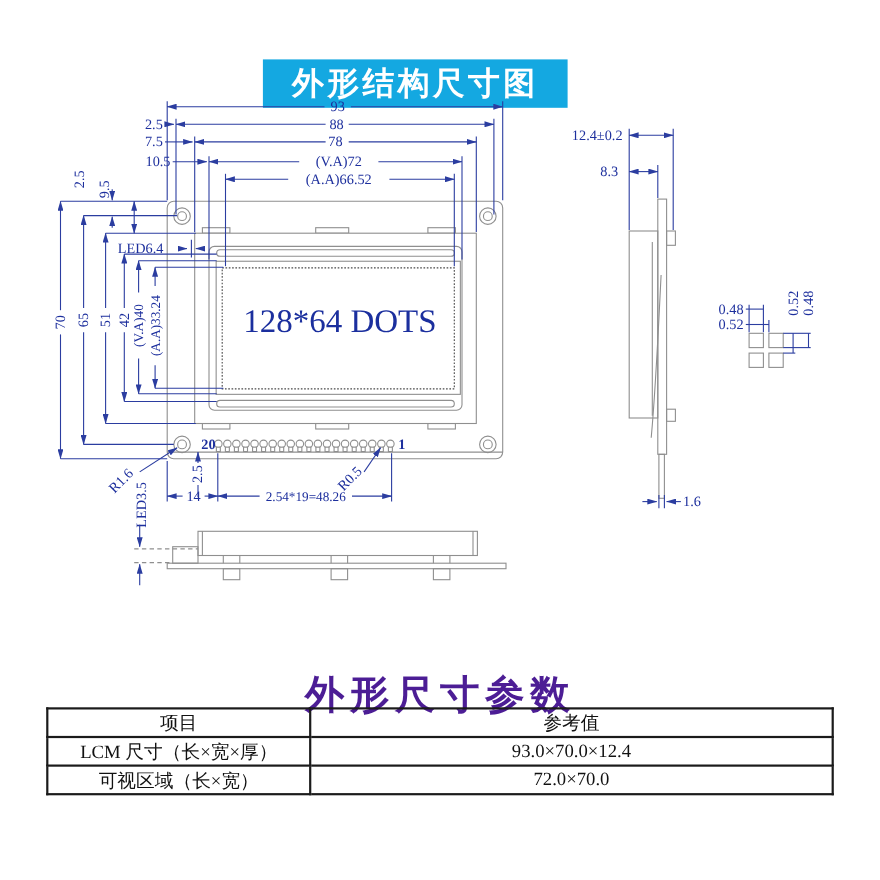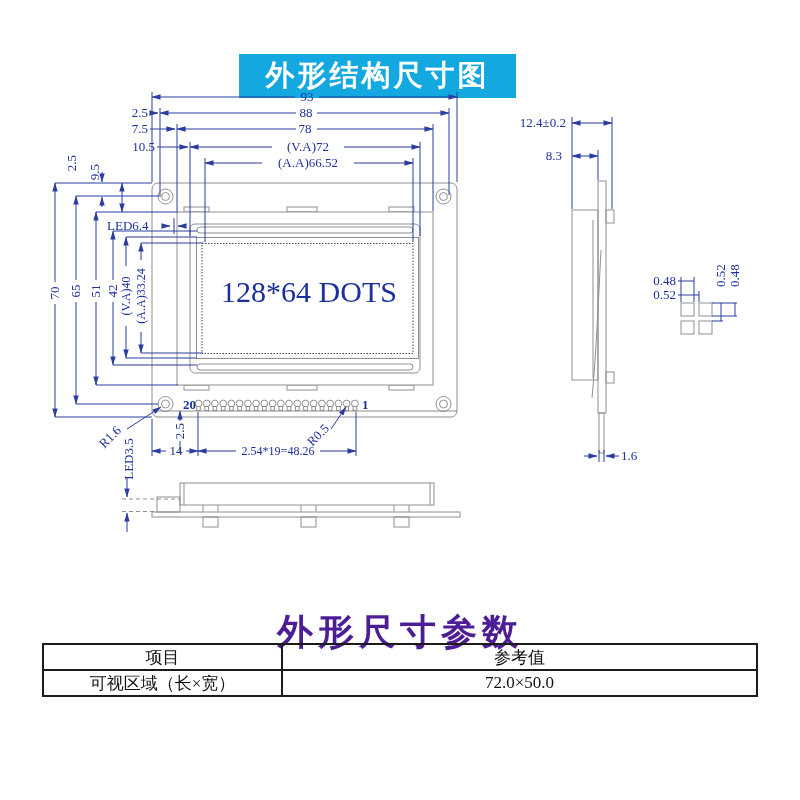--- a/index.html
+++ b/index.html
@@ -288,19 +288,23 @@
 
   <div class="section-title">外形尺寸参数</div>
 
   <table class="spec-table">
     <tbody>
       <tr>
         <td class="item">项目</td>
         <td>参考值</td>
       </tr>
       <tr>
+        <td class="item">LCM 尺寸（长×宽×厚）</td>
+        <td>93.0×70.0×12.4</td>
+      </tr>
+      <tr>
         <td class="item">可视区域（长×宽）</td>
-        <td>72.0×50.0</td>
+        <td>72.0×70.0</td>
       </tr>
     </tbody>
   </table>
 
 </div>
 
 </body></html>

